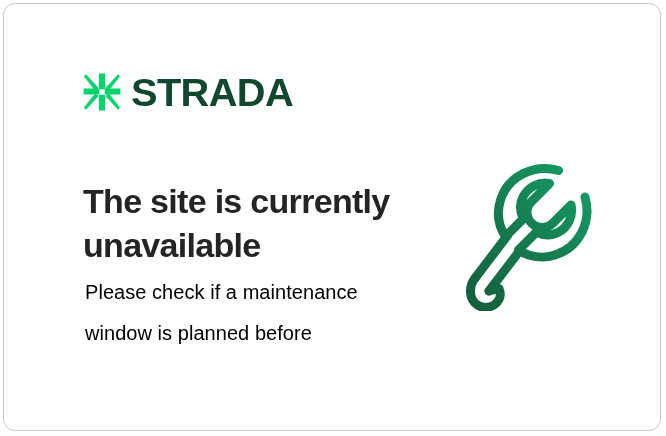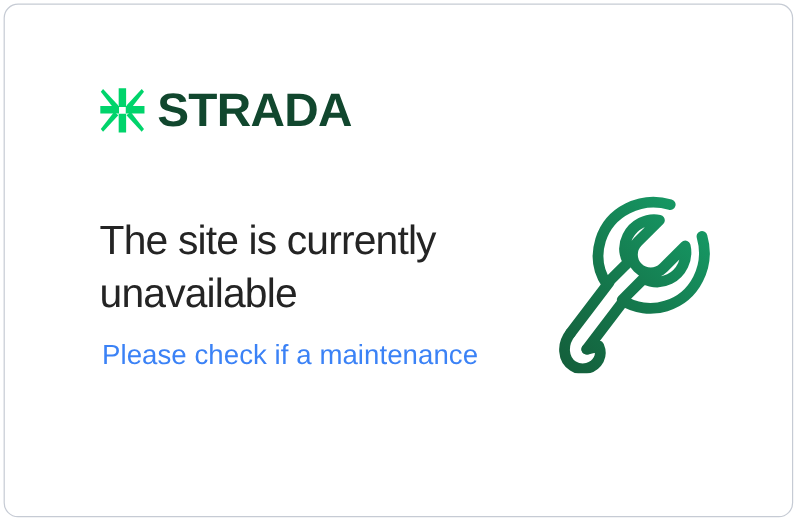--- a/index.html
+++ b/index.html
@@ -65,37 +65,37 @@
     transform-origin: left center;
   }
 
   
   .headline {
     position: absolute;
     left: 79px;
     top: 152px;
     width: 330px;
     font-size: 34px;
-    font-weight: 400;
+    font-weight: 700;
     line-height: 1.30;
     letter-spacing: -0.7px;
     color: #242424;
   }
 
   
   .bodycopy {
     position: absolute;
     left: 81px;
     top: 268px;
     width: 310px;
-    font-size: 23px;
+    font-size: 20px;
     font-weight: 400;
     line-height: 2.06;
     letter-spacing: 0.05px;
-    color: #3b82f6;
+    color: #000000;
   }
   .bodycopy .line { display: block; white-space: nowrap; }
 
   
   .wrench {
     position: absolute;
     left: 459px;
     top: 155px;
     width: 150px;
     height: 152px;
@@ -127,20 +127,21 @@
           </g>
         </svg>
       </span>
       <span class="brand-word">STRADA</span>
     </div>
 
     <h1 class="headline">The site is currently unavailable</h1>
 
     <div class="bodycopy">
       <span class="line">Please check if a maintenance</span>
+      <span class="line">window is planned before</span>
     </div>
 
     <div class="wrench">
       <svg viewBox="0 0 150 152" xmlns="http://www.w3.org/2000/svg" aria-hidden="true">
         <defs>
           <linearGradient id="wrenchGrad" x1="8" y1="146" x2="140" y2="16" gradientUnits="userSpaceOnUse">
             <stop offset="0" stop-color="#14603c"></stop>
             <stop offset="0.45" stop-color="#157a4e"></stop>
             <stop offset="1" stop-color="#16a06a"></stop>
           </linearGradient>

